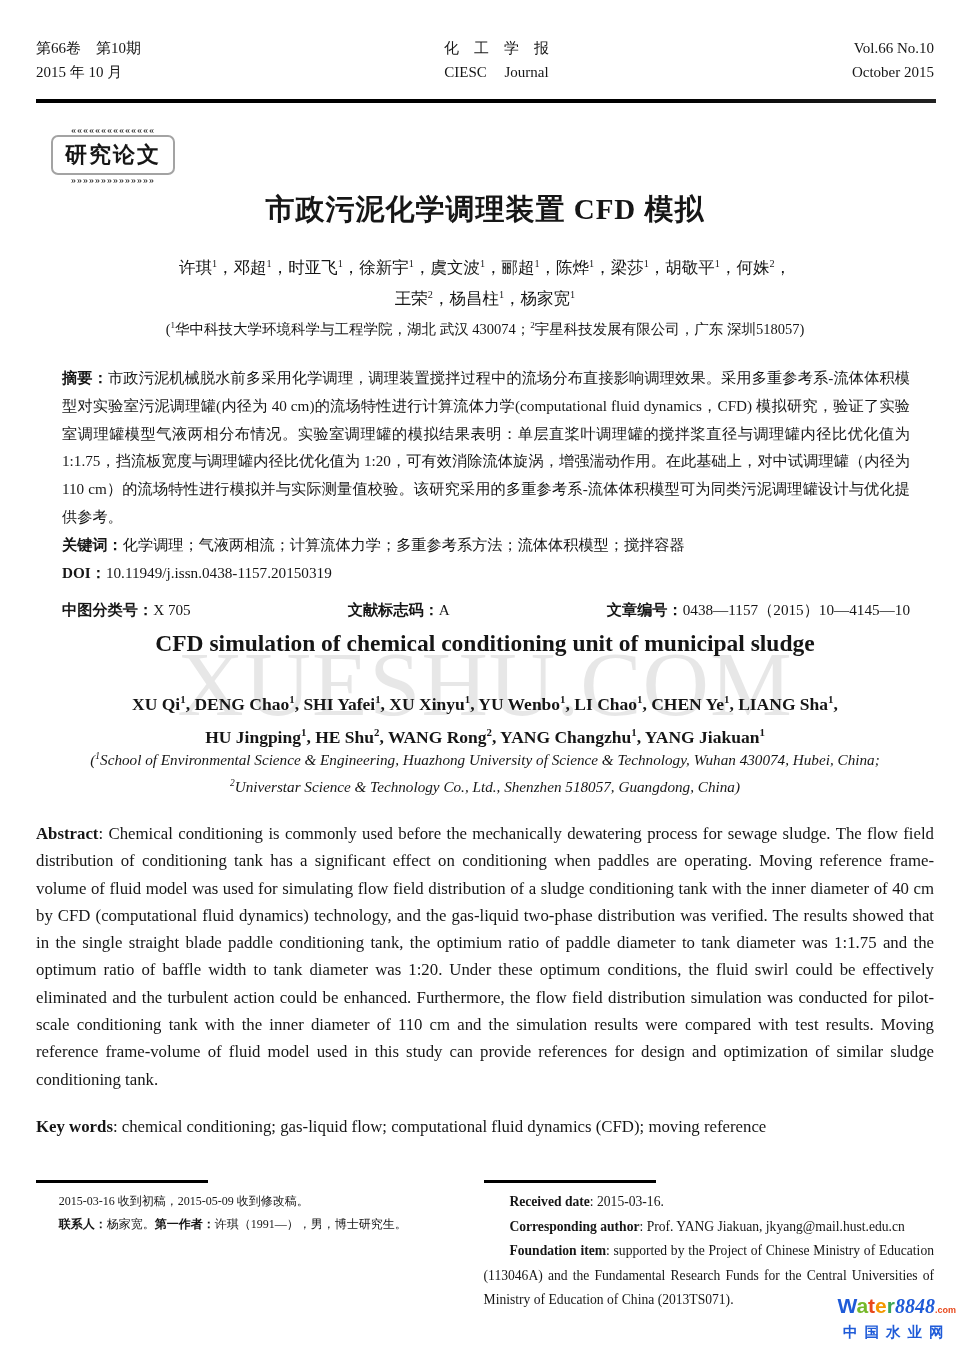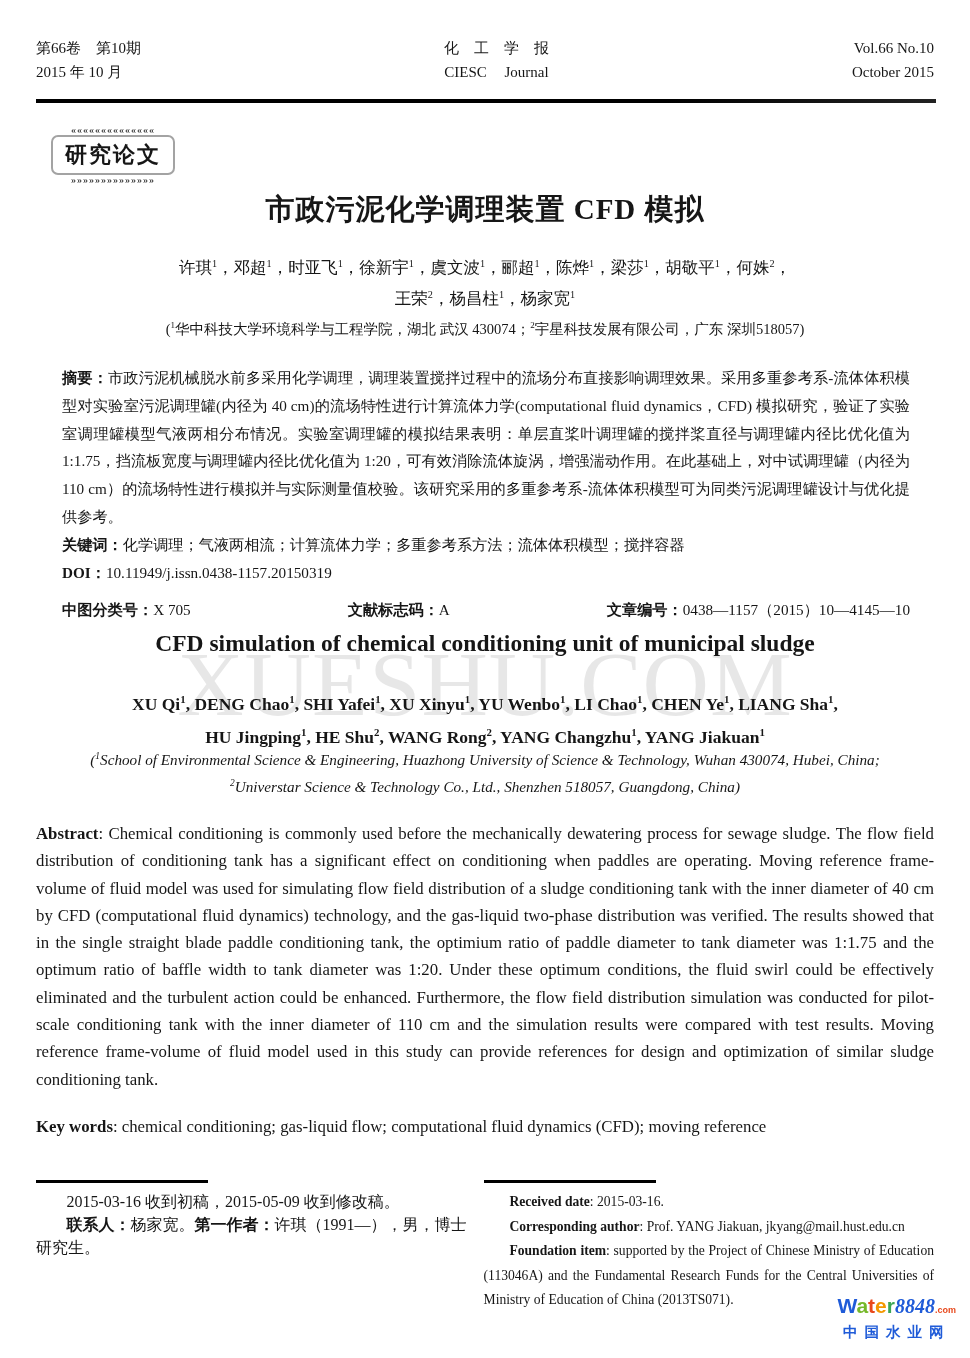--- a/index.html
+++ b/index.html
@@ -32,21 +32,21 @@
   .en-title{position:absolute;top:630px;left:0;width:100%;text-align:center;font-size:23.5px;font-weight:bold;z-index:1;}
   .en-authors{position:absolute;top:688px;left:0;width:100%;text-align:center;font-size:17.5px;font-weight:bold;line-height:33px;z-index:1;}
   .en-affil{position:absolute;top:746px;left:0;width:100%;text-align:center;font-size:15.2px;font-style:italic;line-height:27px;z-index:1;}
   .en-body{position:absolute;top:820px;left:36px;right:36px;font-size:16.8px;line-height:27.3px;text-align:justify;z-index:1;}
   .en-body p{margin:0;}
   .en-body .kw{margin-top:20px;}
   .en-body .b{font-weight:bold;}
   
   .footnotes{position:absolute;top:1180px;left:36px;right:36px;display:flex;z-index:1;}
   .fn-col{box-sizing:border-box;}
-  .fn-left{width:440px;margin-right:8px;font-size:16px;line-height:23px;}
+  .fn-left{width:440px;margin-right:8px;font-size:12px;line-height:23px;}
   .fn-right{width:456px;margin-left:5px;font-size:13.6px;line-height:24.5px;text-align:justify;}
   .fn-rule{height:3px;background:#000;margin-bottom:7px;}
   .fn-left .fn-rule{width:172px;}
   .fn-right .fn-rule{width:172px;}
   .fn-col p{margin:0;text-indent:1.9em;}
   .fn-col .b{font-weight:bold;}
   
   .logo{position:absolute;right:14px;bottom:16px;text-align:center;font-family:"Liberation Sans",sans-serif;z-index:1;}
   .logo .row1{font-size:21px;font-weight:bold;line-height:21px;white-space:nowrap;}
   .logo .num{font-family:"Liberation Serif",serif;font-style:italic;font-weight:bold;font-size:20px;margin-top:29px;}

